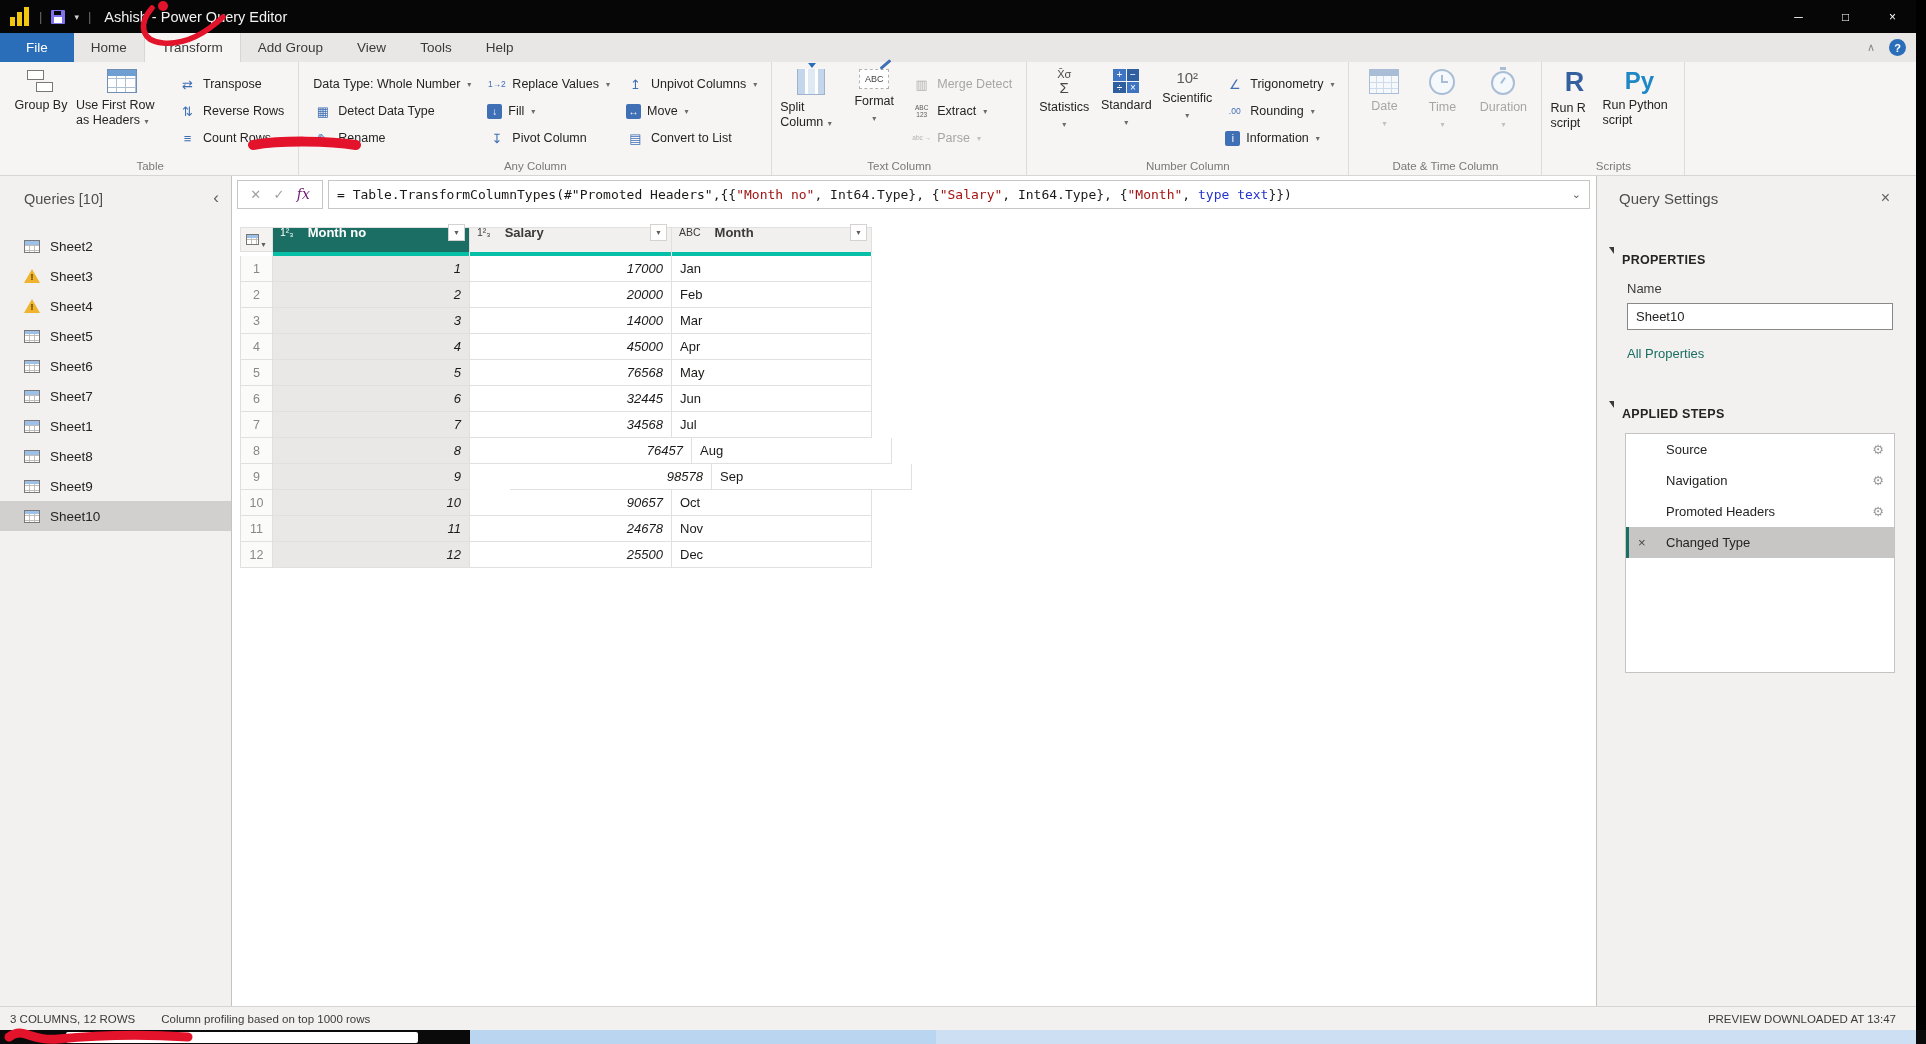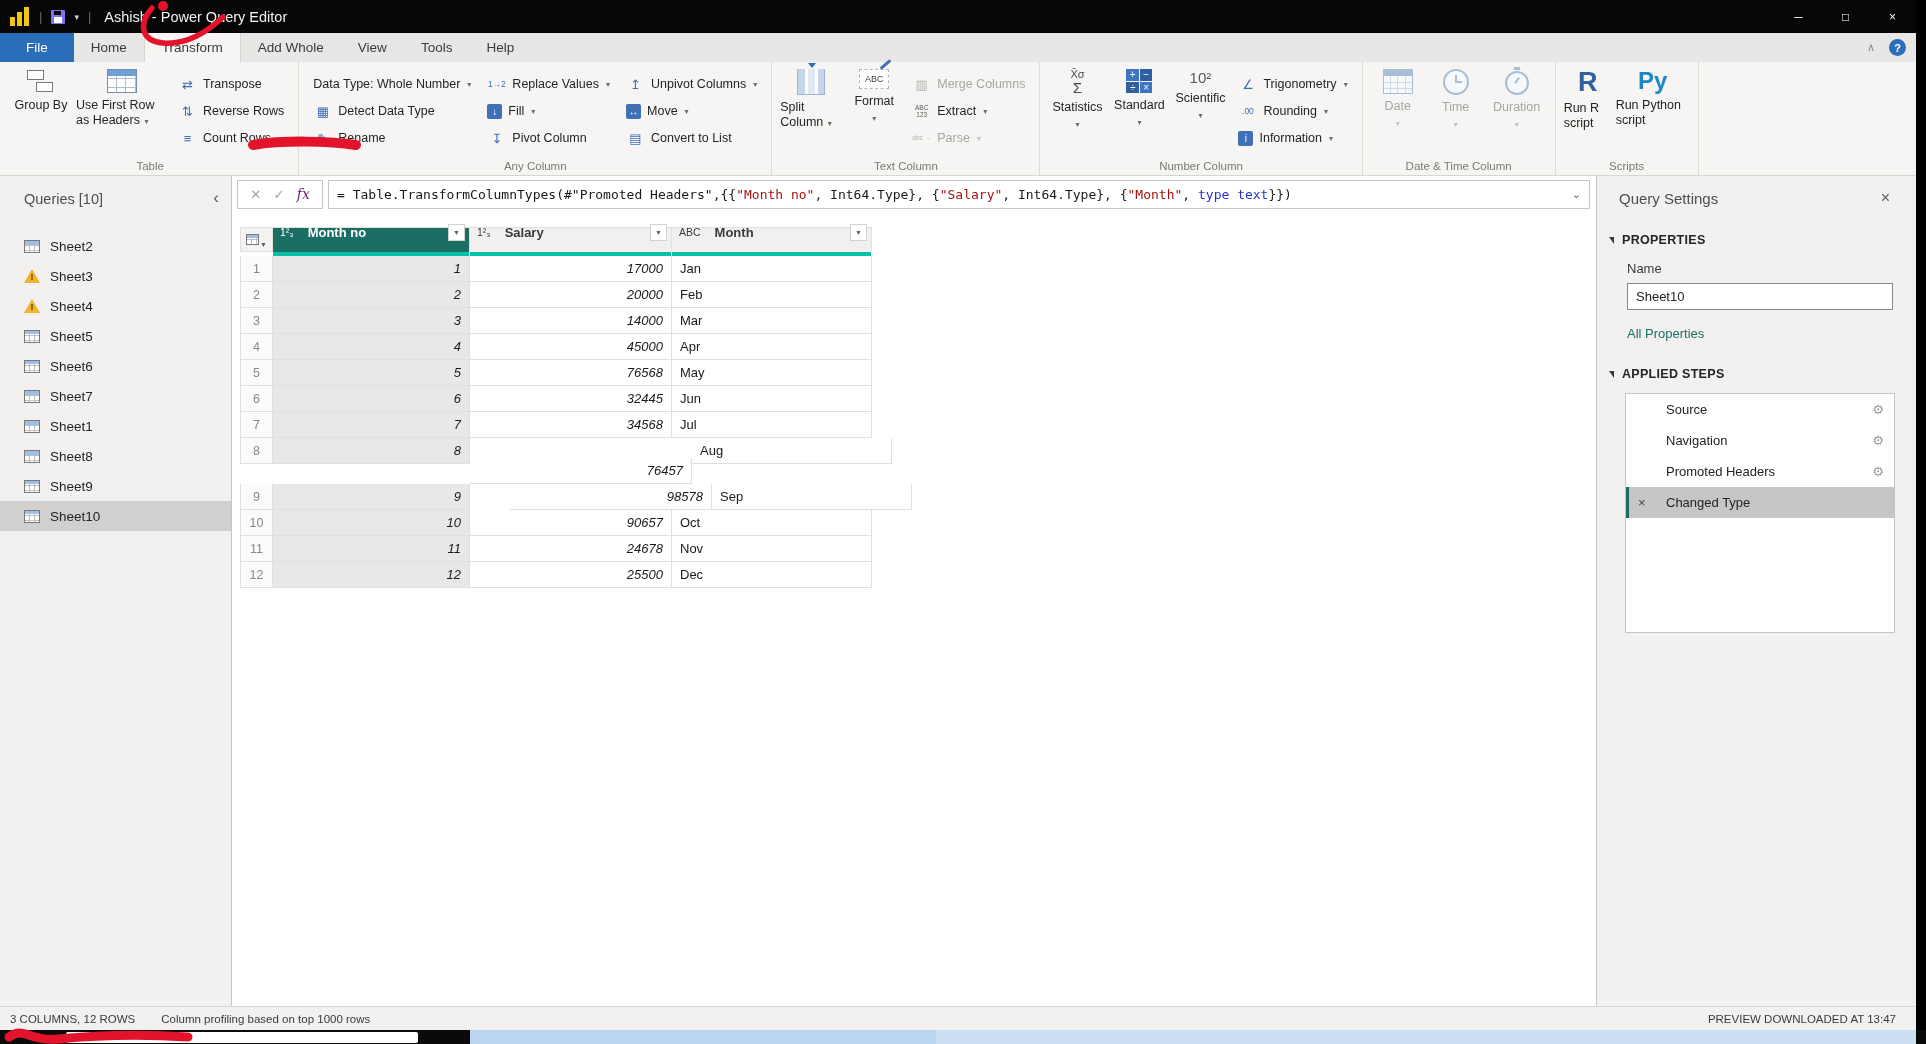--- a/index.html
+++ b/index.html
@@ -158,21 +158,21 @@
   .gcell{height:26px;border-right:1px solid var(--grid-line);border-bottom:1px solid var(--grid-line);font-size:13px;color:#1b1a19;display:flex;align-items:center;padding:0 8px;background:#fff;}
   .gcell.num{justify-content:flex-end;font-style:italic;}
   .gcell.selcol{background:var(--sel-col-bg);}
 
   
   .settings-panel{width:320px;background:var(--panel-bg);border-left:1px solid var(--panel-border);position:relative;flex:none;font-size:13px;}
   .sp-title{padding:14px 0 0 22px;font-size:15px;color:#504e4c;}
   .sp-close{position:absolute;right:26px;top:13px;font-size:16px;color:#605e5c;}
   .sp-section{display:flex;align-items:center;gap:8px;padding:0 0 0 12px;margin-top:26px;}
   .sp-tri{width:0;height:0;border-left:5px solid transparent;border-top:7px solid #3b3a39;transform:rotate(0deg);}
-  .sp-section-label{font-size:12.5px;font-weight:bold;color:#252423;letter-spacing:.3px;}
+  .sp-section-label{font-size:12.5px;font-weight:bold;color:#252423;letter-spacing:.3px;margin-top:20px;}
   .sp-name-label{padding-left:30px;margin-top:14px;color:#3b3a39;}
   .sp-input{margin:7px 0 0 30px;width:266px;height:27px;border:1px solid #8a8886;background:#fff;font-size:13px;color:#252423;padding:0 8px;font-family:inherit;}
   .sp-link{padding-left:30px;margin-top:16px;color:var(--teal);}
   .steps-box{margin:12px 0 10px 28px;width:270px;height:240px;background:#fff;border:1px solid var(--panel-border);overflow:hidden;}
   .step{height:31px;display:flex;align-items:center;padding-left:40px;position:relative;color:#252423;}
   .step .gear{position:absolute;right:10px;color:#9c9a98;font-size:13px;}
   .step.selected{background:var(--step-sel);}
   .step.selected:before{content:"";position:absolute;left:0;top:0;bottom:0;width:3px;background:var(--teal);}
   .step .step-x{position:absolute;left:12px;color:#484644;font-size:13px;}
 
@@ -210,21 +210,21 @@
         <span class="win-btn">─</span>
         <span class="win-btn">□</span>
         <span class="win-btn">×</span>
       </div>
     </div>
 
     <div class="tabrow">
       <div class="tab file">File</div>
       <div class="tab">Home</div>
       <div class="tab active">Transform</div>
-      <div class="tab">Add Whole</div>
+      <div class="tab">Add Group</div>
       <div class="tab">View</div>
       <div class="tab">Tools</div>
       <div class="tab">Help</div>
       <div class="tab-right">
         <span class="collapse-caret">∧</span>
         <span class="help-circle">?</span>
       </div>
     </div>
 
     <div class="ribbon">
@@ -316,21 +316,21 @@
             <span class="biglabel"><span>Split Column</span> <span class="dd">▾</span></span>
           </div>
           <div class="bigbtn" style="width:56px;">
             <span class="ic-format">ABC</span>
             <span class="biglabel">Format</span>
             <span class="under-dd">▾</span>
           </div>
           <div class="stack">
             <div class="smallbtn disabled">
               <span class="sm-ic gray">▥</span>
-              <span>Merge Columns</span>
+              <span>Merge Detect</span>
             </div>
             <div class="smallbtn">
               <span class="sm-ic stackedtxt">ABC 123</span>
               <span>Extract</span>
               <span class="dd">▾</span>
             </div>
             <div class="smallbtn disabled">
               <span class="sm-ic stackedtxt gray">abc →</span>
               <span>Parse</span>
               <span class="dd">▾</span>
@@ -554,21 +554,21 @@
                 </div>
                 <div class="grid-row">
                   <div class="rownum">7</div>
                   <div class="gcell num selcol" style="width: 197px;">7</div>
                   <div class="gcell num" style="width: 202px;">34568</div>
                   <div class="gcell" style="width: 200px;">Jul</div>
                 </div>
                 <div class="grid-row">
                   <div class="rownum">8</div>
                   <div class="gcell num selcol" style="width: 197px;">8</div>
-                  <div class="gcell num" style="width: 222px; margin-top: 20px;">76457</div>
+                  <div class="gcell num" style="width: 222px;">76457</div>
                   <div class="gcell" style="width: 200px;">Aug</div>
                 </div>
                 <div class="grid-row">
                   <div class="rownum">9</div>
                   <div class="gcell num selcol" style="width: 197px;">9</div>
                   <div class="gcell num" style="width: 202px; margin-left: 40px;">98578</div>
                   <div class="gcell" style="width: 200px;">Sep</div>
                 </div>
                 <div class="grid-row">
                   <div class="rownum">10</div>

